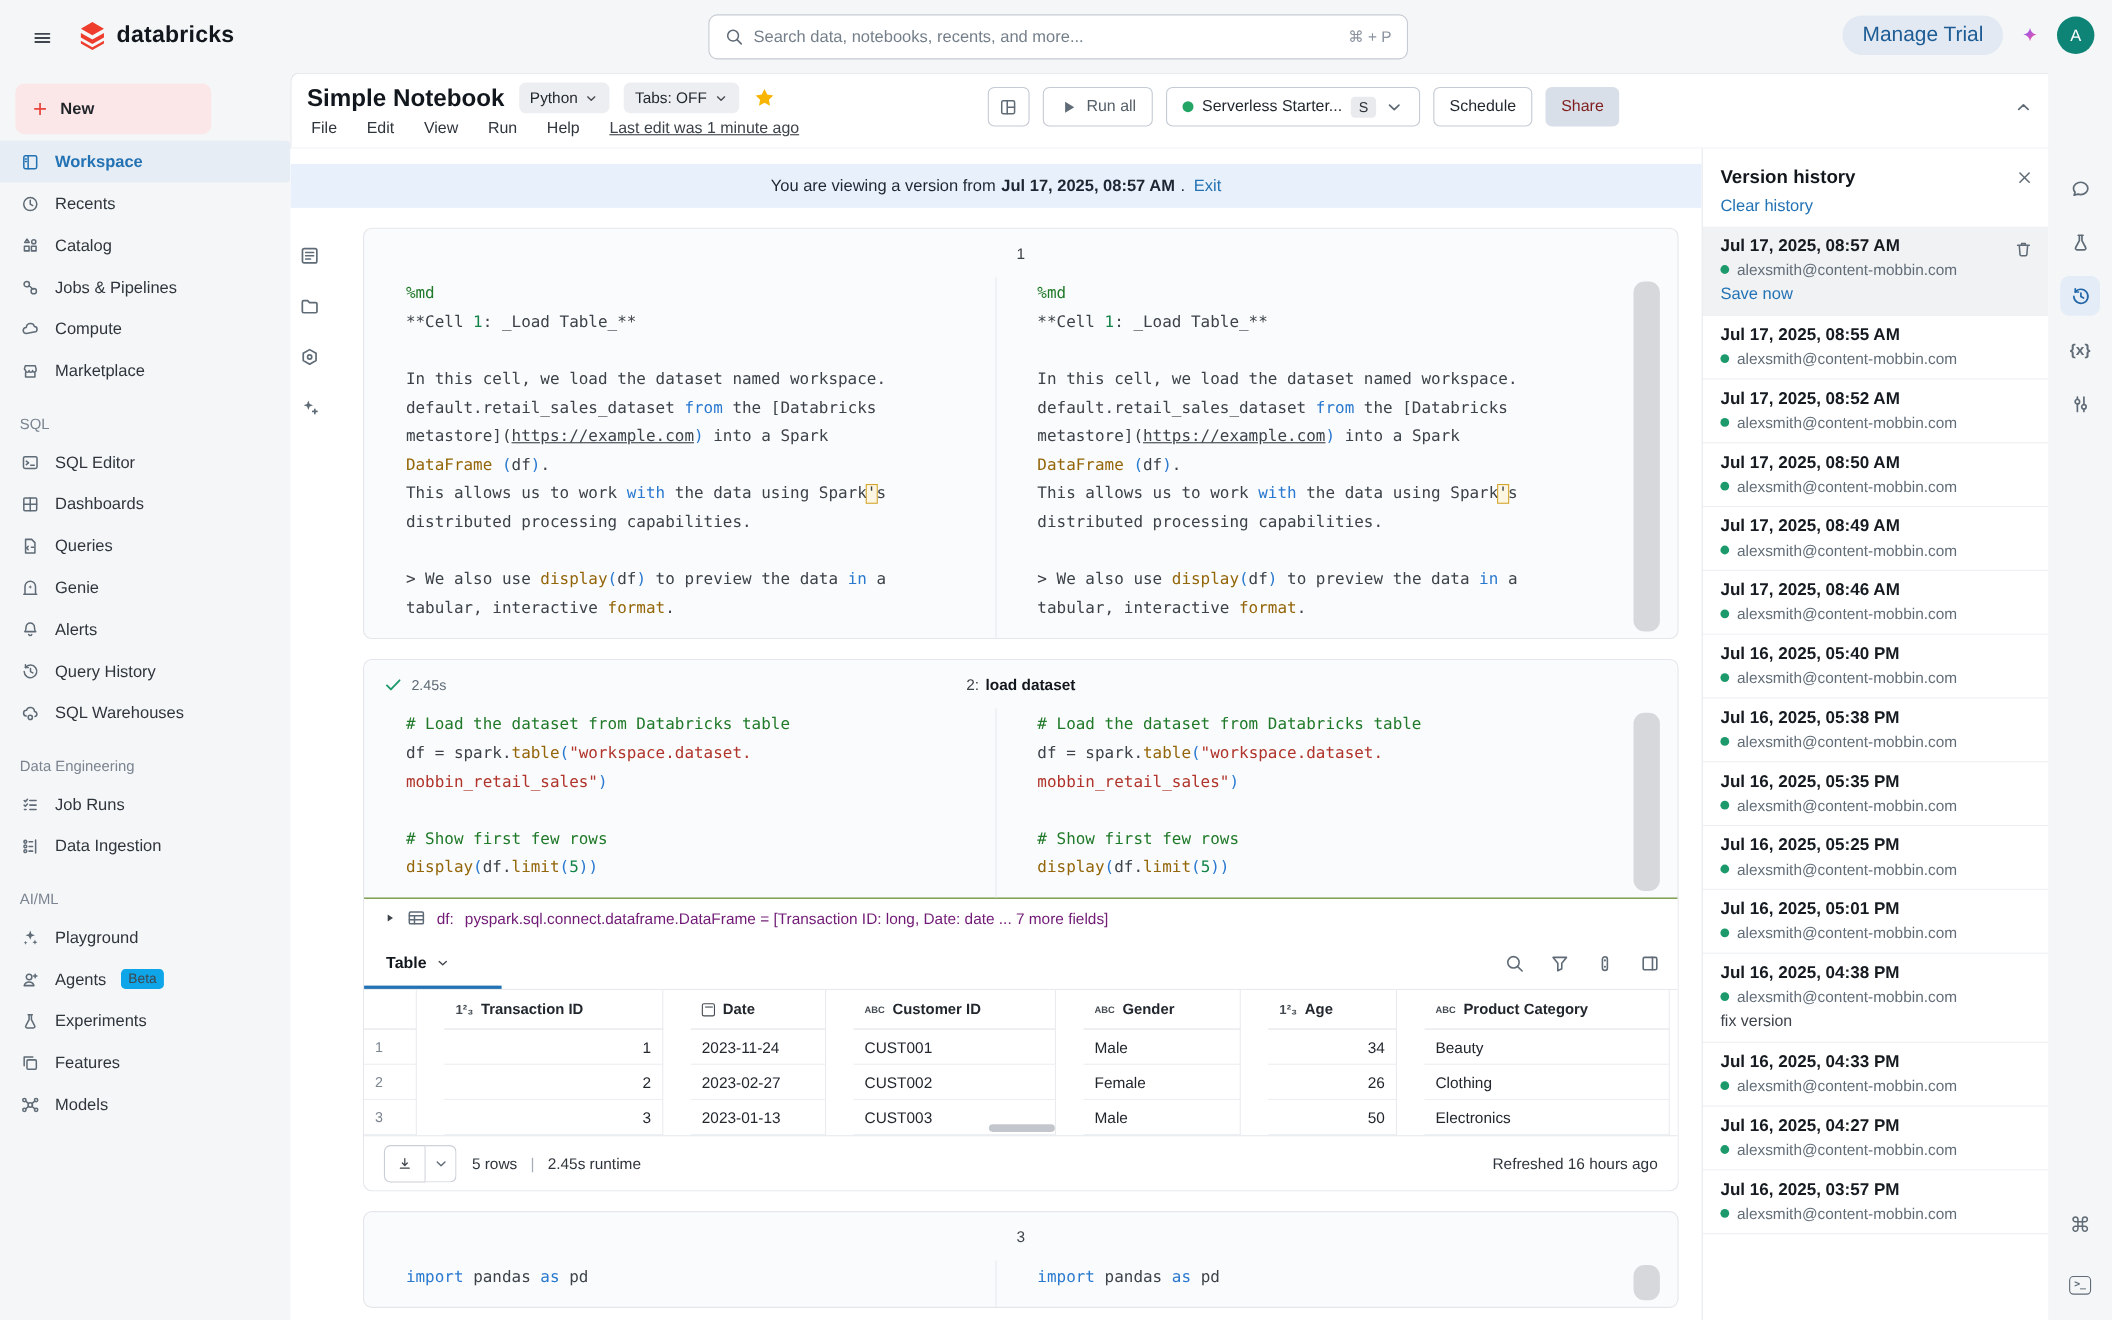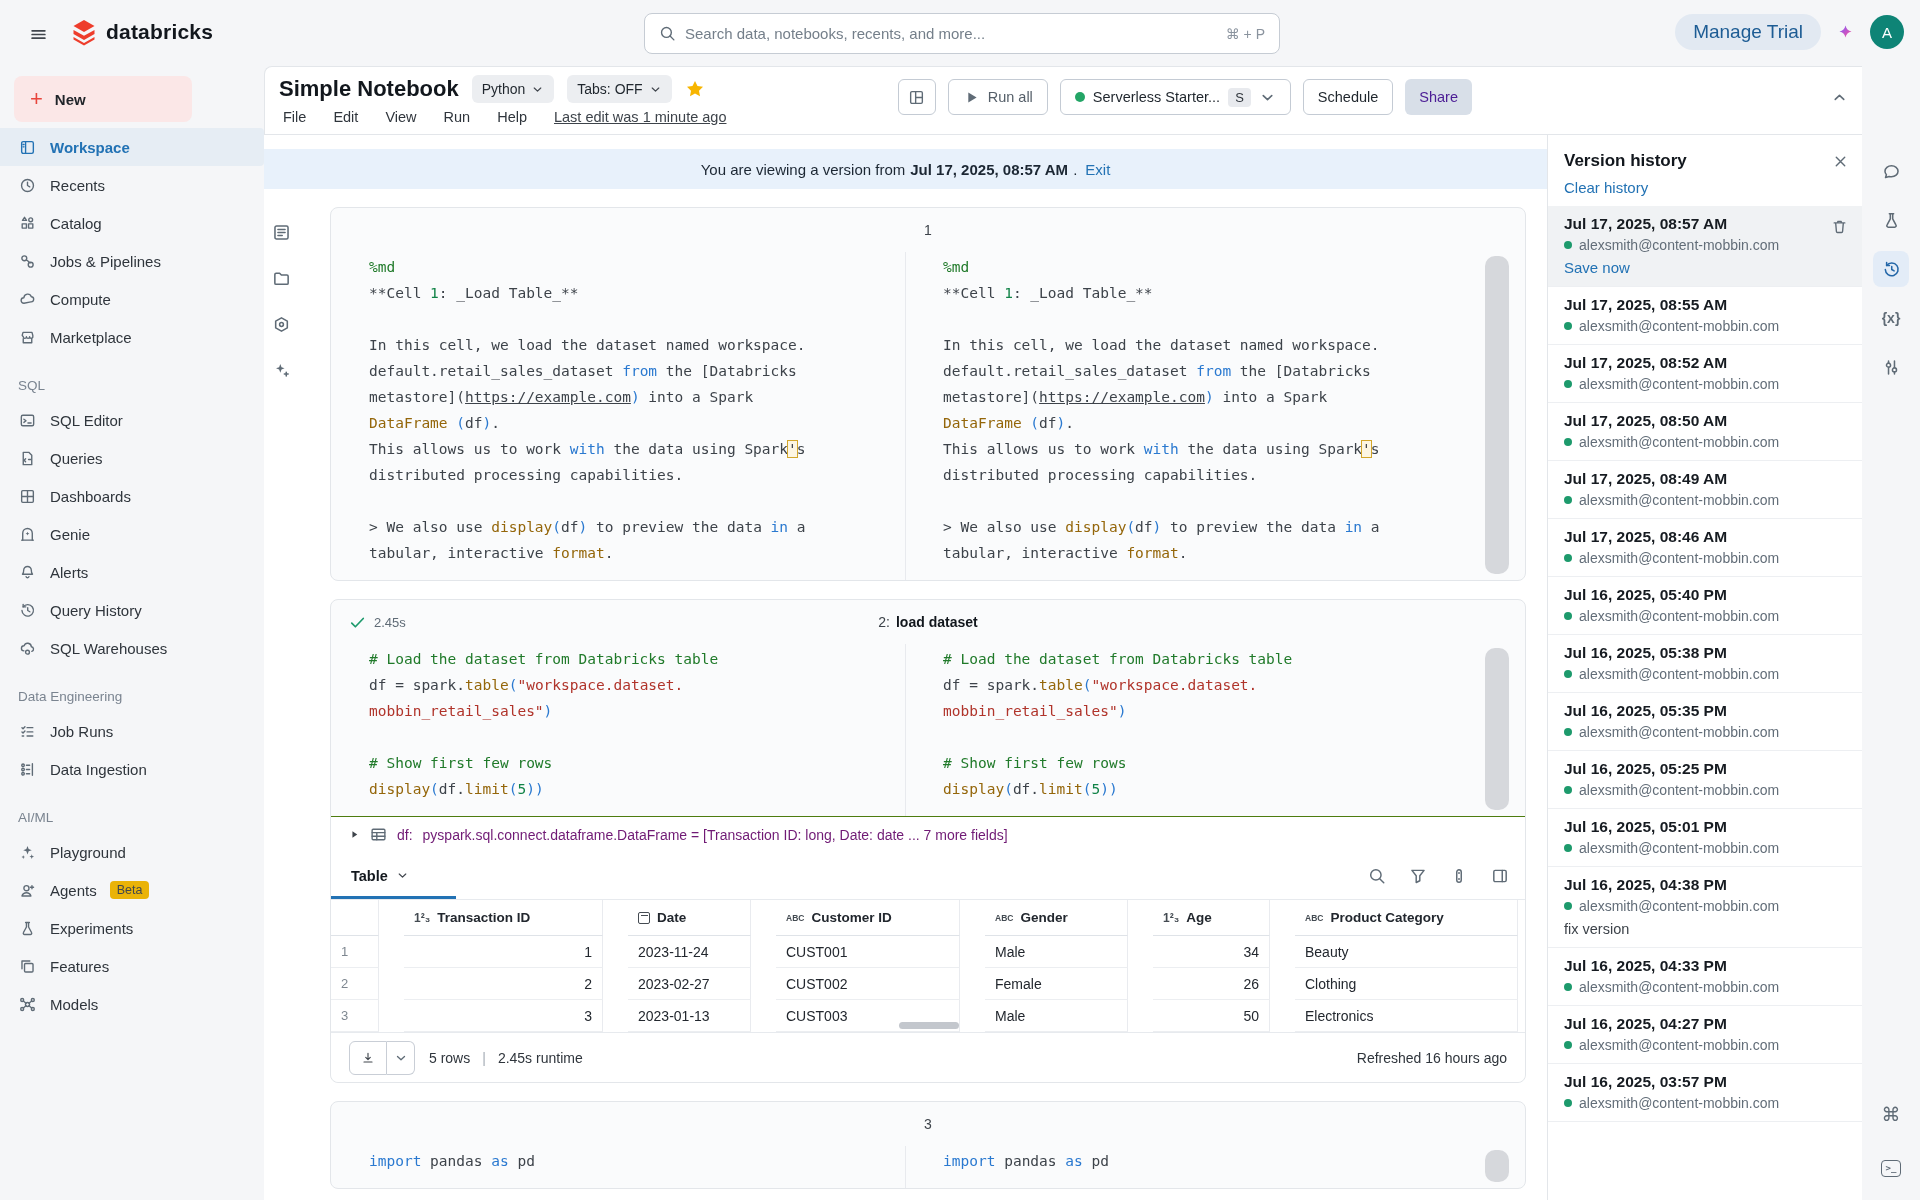--- a/index.html
+++ b/index.html
@@ -33,21 +33,21 @@
   .sidebar { position:absolute; left:0; top:66px; width:264px; bottom:0; overflow:hidden; }
   .new-btn { margin:10px 14px 6px 14px; width:178px; height:46px; background:#fbe7e7; border:none; border-radius:8px;
     display:flex; align-items:center; gap:12px; padding:0 16px; cursor:pointer; font-family:inherit; }
   .new-btn .plus { color:#e8453c; font-size:22px; font-weight:400; line-height:1; }
   .new-btn .lbl { font-size:15px; font-weight:700; color:#1f2429; }
   .side-item { display:flex; align-items:center; gap:13px; height:38px; padding:0 18px; font-size:15px;
     color:#2f353c; cursor:pointer; }
   .side-item .ic { color:#5f6b76; width:19px; }
   .side-item.active { background:#e6edf4; color:#2272b4; font-weight:700; border-radius:0 4px 4px 0; }
   .side-item.active .ic { color:#2272b4; }
-  .side-badge { font-size:12.5px; color:#40464d; background:#eab308; border-radius:4px; padding:2px 7px; }
+  .side-badge { font-size:12.5px; color:#40464d; background:#0ea5e9; border-radius:4px; padding:2px 7px; }
   .side-header { font-size:13.5px; color:#7a8490; padding:22px 18px 8px 18px; }
 
   
   .nb-header { position:absolute; left:264px; top:66px; width:1598px; height:69px; background:#fff;
     border:1px solid #e3e6ea; border-right:none; border-bottom:1px solid #e3e6ea; border-radius:8px 0 0 0; }
   .title-row { position:absolute; left:14px; top:8px; display:flex; align-items:center; gap:13px; }
   .nb-title { font-size:22px; font-weight:700; color:#12171d; }
   .chip { height:28px; background:#eceef1; border:none; border-radius:6px; padding:0 10px; font-size:14px;
     color:#1f262d; display:flex; align-items:center; gap:6px; cursor:pointer; font-family:inherit; }
   .chip .ic { color:#40464d; } .chip .ic svg { width:13px; height:13px; }
@@ -57,21 +57,21 @@
   .last-edit { text-decoration:underline; color:#3d434a; cursor:pointer; }
   .hdr-actions { position:absolute; right:390px; top:12px; display:flex; align-items:center; gap:12px; }
   .btn { height:36px; background:#fff; border:1px solid #c4cbd4; border-radius:6px; font-size:14.5px;
     color:#1f262d; display:flex; align-items:center; gap:8px; padding:0 14px; cursor:pointer; font-family:inherit; }
   .icon-btn { width:38px; justify-content:center; padding:0; color:#5f6b76; }
   .runall { color:#555f69; }
   .runall .ic { color:#5f6b76; }
   .compute .dot { width:10px; height:10px; border-radius:50%; background:#23a566; }
   .compute .cbadge { background:#e8eaee; border-radius:4px; font-size:13px; padding:2px 7px; color:#2f353c; }
   .compute .ic { color:#5f6b76; }
-  .share { background:#d8dfe8; border:none; color:#4c1d95; }
+  .share { background:#d8dfe8; border:none; color:#7f1d1d; }
   .collapse-up { position:absolute; right:14px; top:22px; color:#5f6b76; cursor:pointer; }
 
   
   .canvas { position:absolute; left:264px; top:135px; width:1284px; bottom:0; background:#fff;
     border-right:1px solid #e3e6ea; overflow:hidden; }
   .banner { position:absolute; left:0; top:14px; width:100%; height:40px; background:#e8f1fb;
     display:flex; align-items:center; justify-content:center; gap:5px; font-size:15px; color:#1c2733; }
   .banner b { font-weight:700; }
   .banner .exit { color:#2272b4; cursor:pointer; margin-left:3px; }
   .gutter { position:absolute; left:8px; top:88px; display:flex; flex-direction:column; gap:27px; color:#5f6b76; }
@@ -278,34 +278,34 @@
           <svg viewBox="0 0 16 16" fill="none" stroke="currentColor" stroke-width="1.3" stroke-linecap="round" stroke-linejoin="round">
             <rect x="2.2" y="3" width="11.6" height="10" rx="1.4"></rect>
             <path d="M4.6 6.8l2 1.5-2 1.5M8.4 10.3h3"></path>
           </svg>
         </span>
         <span>SQL Editor</span>
       </div>
       <div class="side-item">
         <span class="ic">
           <svg viewBox="0 0 16 16" fill="none" stroke="currentColor" stroke-width="1.3" stroke-linecap="round" stroke-linejoin="round">
+            <rect x="2.5" y="2.5" width="11" height="11" rx="1"></rect>
+            <path d="M8 2.5v11M2.5 8h11"></path>
+          </svg>
+        </span>
+        <span>Dashboards</span>
+      </div>
+      <div class="side-item">
+        <span class="ic">
+          <svg viewBox="0 0 16 16" fill="none" stroke="currentColor" stroke-width="1.3" stroke-linecap="round" stroke-linejoin="round">
             <path d="M4 2.2h5.2l2.8 2.8v8.8H4z"></path>
             <path d="M6.2 8.2l-1.4 1.4 1.4 1.4M9 9h2"></path>
           </svg>
         </span>
         <span>Queries</span>
-      </div>
-      <div class="side-item">
-        <span class="ic">
-          <svg viewBox="0 0 16 16" fill="none" stroke="currentColor" stroke-width="1.3" stroke-linecap="round" stroke-linejoin="round">
-            <rect x="2.5" y="2.5" width="11" height="11" rx="1"></rect>
-            <path d="M8 2.5v11M2.5 8h11"></path>
-          </svg>
-        </span>
-        <span>Dashboards</span>
       </div>
       <div class="side-item">
         <span class="ic">
           <svg viewBox="0 0 16 16" fill="none" stroke="currentColor" stroke-width="1.3" stroke-linecap="round" stroke-linejoin="round">
             <path d="M3.5 13.3V6.8a4.5 4.5 0 0 1 9 0v6.5"></path>
             <path d="M2.5 13.3h11"></path>
             <path stroke="none" fill="#5f6b76" d="M8 5.4l.5 1.3 1.3.5-1.3.5L8 9l-.5-1.3-1.3-.5 1.3-.5z"></path>
           </svg>
         </span>
         <span>Genie</span>

